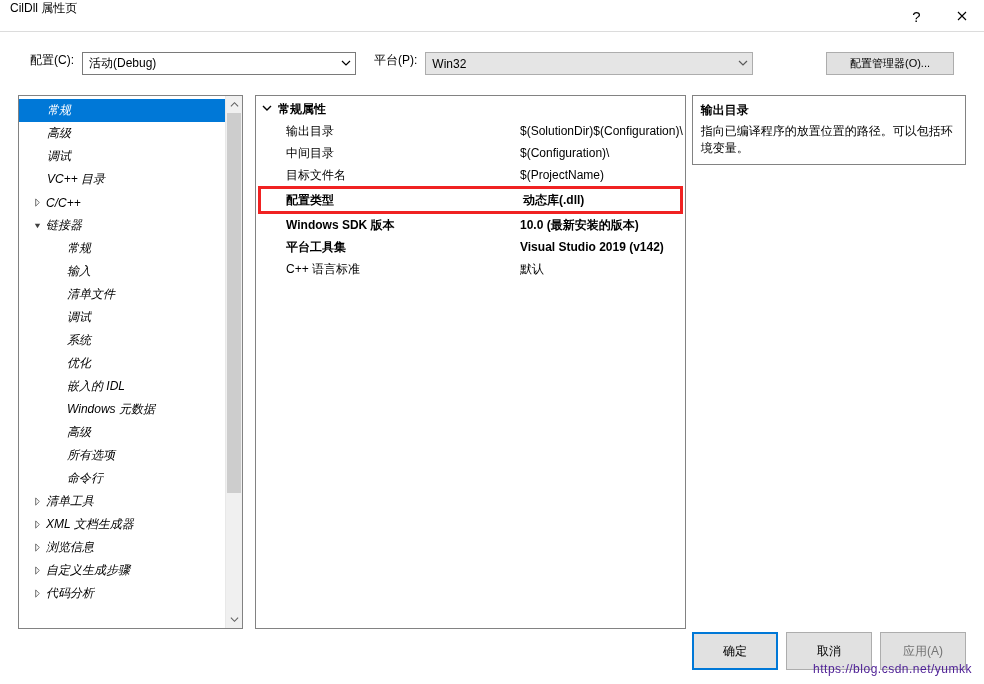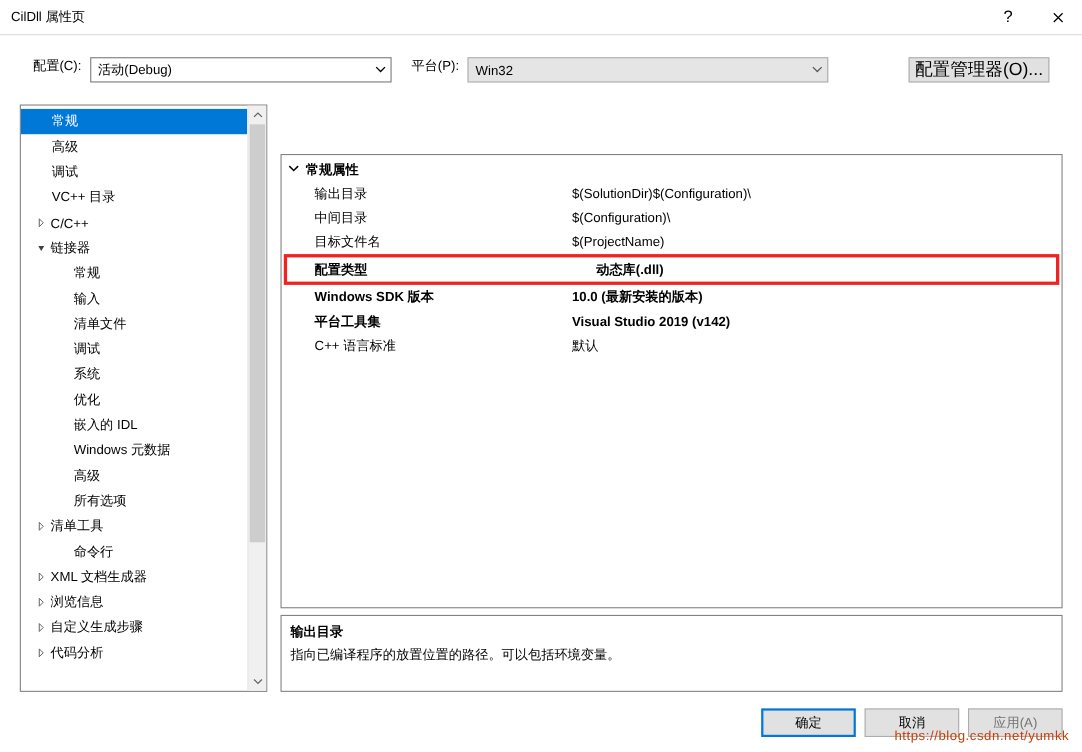--- a/index.html
+++ b/index.html
@@ -1,68 +1,68 @@
 <!DOCTYPE html>
 <html><head>
 <meta charset="utf-8">
 <style>
   * { box-sizing: border-box; font-family: "Microsoft YaHei", "Segoe UI", sans-serif; }
   html, body { margin: 0; padding: 0; width: 984px; height: 684px; background: #fff; overflow: hidden; }
 
-  .titlebar { height: 32px; border-bottom: 1px solid #dcdcdc; display: flex; align-items: center; padding-left: 10px; font-size: 12px; }
+  .titlebar { height: 32px; border-bottom: 1px solid #dcdcdc; display: flex; padding-left: 10px; font-size: 12px; }
   .titlebar .spacer { flex: 1; }
   .titlebar .btn { width: 45px; height: 32px; display: flex; align-items: center; justify-content: center; font-size: 14px; color: #000; }
   .titlebar .btn.help { font-size: 15px; }
   .titlebar .btn.close svg { width: 10px; height: 10px; }
 
   .toolbar { height: 40px; display: flex; align-items: flex-start; padding: 0 30px; gap: 8px; font-size: 12px; margin-top: 20px; }
   .toolbar .lbl { white-space: nowrap; }
   .toolbar .combo {
     height: 23px; border: 1px solid #7a7a7a; background: #fff; display: flex; align-items: center;
     padding: 0 6px; font-size: 12px; position: relative;
   }
   .toolbar .combo .arrow { position: absolute; right: 4px; top: 3px; }
   .toolbar .combo.config { width: 274px; }
   .toolbar .combo.platform { width: 328px; background: #e5e5e5; border-color: #adadad; }
-  .toolbar .mgrbtn { width: 128px; height: 23px; border: 1px solid #adadad; background: #e1e1e1; font-size: 16px; display:flex; align-items:center; justify-content:center; }
+  .toolbar .mgrbtn { width: 128px; height: 23px; border: 1px solid #adadad; background: #e1e1e1; font-size: 11px; display:flex; align-items:center; justify-content:center; }
 
   .body { position: absolute; left: 18px; top: 95px; right: 18px; bottom: 55px; display: flex; gap: 12px; }
 
-  .treewrap { width: 225px; border: 1px solid #828282; display: flex; }
+  .treewrap { width: 225px; border: 1px solid #828282; display: flex; font-style: italic; }
   .tree { flex: 1; overflow: hidden; font-size: 12px; padding: 3px 0; }
   .tree .row { height: 23px; display: flex; align-items: center; white-space: nowrap; }
   .tree .row.sel { background: #0078d7; color: #fff; }
   .tree .row .exp { width: 11px; height: 11px; display: inline-flex; align-items: center; justify-content: center; margin-right: 3px; }
   .tree .row .exp svg { display:block; }
   .tree .ind1 { padding-left: 28px; }
   .tree .ind1b { padding-left: 13px; text-align: right; }
   .tree .ind2 { padding-left: 48px; }
   .treewrap .scrollbar { width: 17px; background: #f0f0f0; border-left: 1px solid #e8e8e8; position: relative; }
   .treewrap .scrollbar .arrow { height: 17px; display:flex; align-items:center; justify-content:center; }
   .treewrap .scrollbar .thumb { position:absolute; left:1px; right:1px; top:17px; height:380px; background:#cdcdcd; }
 
-  .rightcol { flex: 1; display: flex; flex-direction: column; gap: 6px; margin-top: 45px; }
+  .rightcol { flex: 1; display: flex; flex-direction: row; gap: 6px; }
   .propgrid { flex: 1; border: 1px solid #828282; font-size: 12px; padding: 2px; }
   .propgrid .group { height: 22px; display: flex; align-items: center; font-weight: bold; gap: 6px; padding-left: 4px; }
   .propgrid .prow { height: 22px; display: flex; align-items: center; }
   .propgrid .prow .k { width: 262px; padding-left: 28px; }
   .propgrid .prow .v { flex:1; }
-  .propgrid .prow.hl { border: 3px solid #f02222; height: 28px; gap: 19px; }
+  .propgrid .prow.hl { border: 3px solid #f02222; height: 28px; }
   .propgrid .prow.hl .k { padding-left: 25px; }
   .propgrid .prow.bold .k, .propgrid .prow.bold .v { font-weight: bold; }
 
   .desc { height: 70px; border: 1px solid #828282; font-size: 12px; padding: 6px 8px; }
   .desc .t { font-weight: bold; margin-bottom: 4px; }
 
   .footer { position: absolute; right: 18px; bottom: 14px; display: flex; gap: 8px; }
-  .footer .btn { width: 86px; height: 26px; border: 1px solid #adadad; background: #e1e1e1; font-size: 12px; display:flex; align-items:center; justify-content:center; }
+  .footer .btn { width: 86px; height: 38px; border: 1px solid #adadad; background: #e1e1e1; font-size: 12px; display:flex; align-items:center; justify-content:center; }
   .footer .btn.primary { border: 2px solid #0078d7; background: #e1e1e1; }
   .footer .btn.disabled { color: #737373; }
 
-  .watermark { position:absolute; right:12px; bottom:8px; font-size:12px; color:#c2410c; letter-spacing:0.5px; pointer-events:none; }
+  .watermark { position:absolute; right:12px; bottom:8px; font-size:12px; color:#4c1d95; letter-spacing:0.5px; pointer-events:none; }
 </style>
 </head>
 <body>
 
 <div class="titlebar">
   <span>CilDll 属性页</span>
   <div class="spacer"></div>
   <div class="btn help">?</div>
   <div class="btn close">
     <svg viewBox="0 0 10 10">
@@ -150,30 +150,30 @@
         </div>
         <div class="row ind2">
           <span>Windows 元数据</span>
         </div>
         <div class="row ind2">
           <span>高级</span>
         </div>
         <div class="row ind2">
           <span>所有选项</span>
         </div>
+        <div class="row ind2">
+          <span>命令行</span>
+        </div>
         <div class="row ind1b">
           <span class="exp">
             <svg width="9" height="9" viewBox="0 0 10 10">
               <path d="M3 1 L7 5 L3 9 Z" fill="none" stroke="#606060" stroke-width="1"></path>
             </svg>
           </span>
           <span>清单工具</span>
-        </div>
-        <div class="row ind2">
-          <span>命令行</span>
         </div>
         <div class="row ind1b">
           <span class="exp">
             <svg width="9" height="9" viewBox="0 0 10 10">
               <path d="M3 1 L7 5 L3 9 Z" fill="none" stroke="#606060" stroke-width="1"></path>
             </svg>
           </span>
           <span>XML 文档生成器</span>
         </div>
         <div class="row ind1b">

